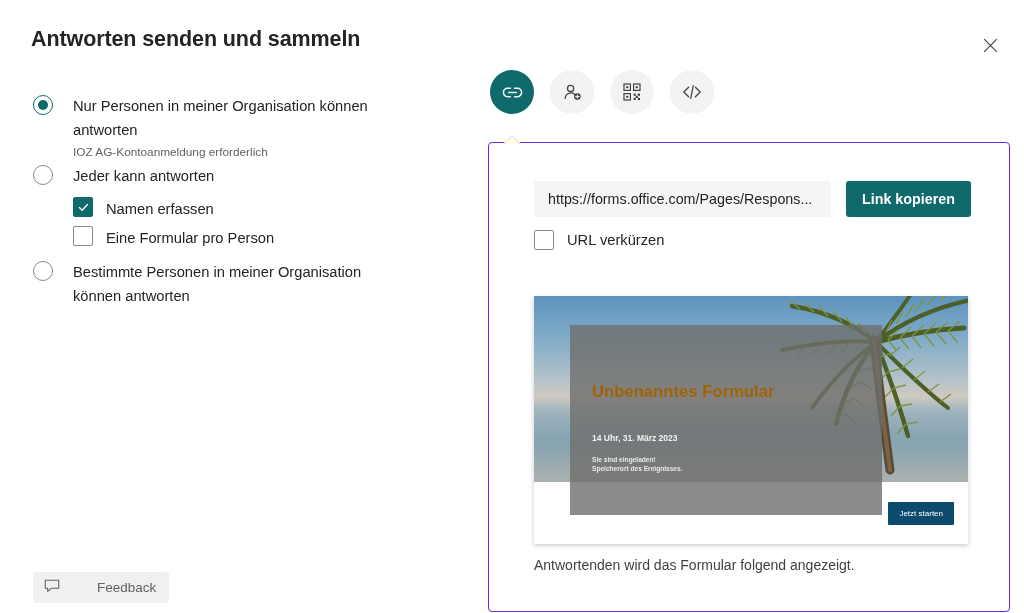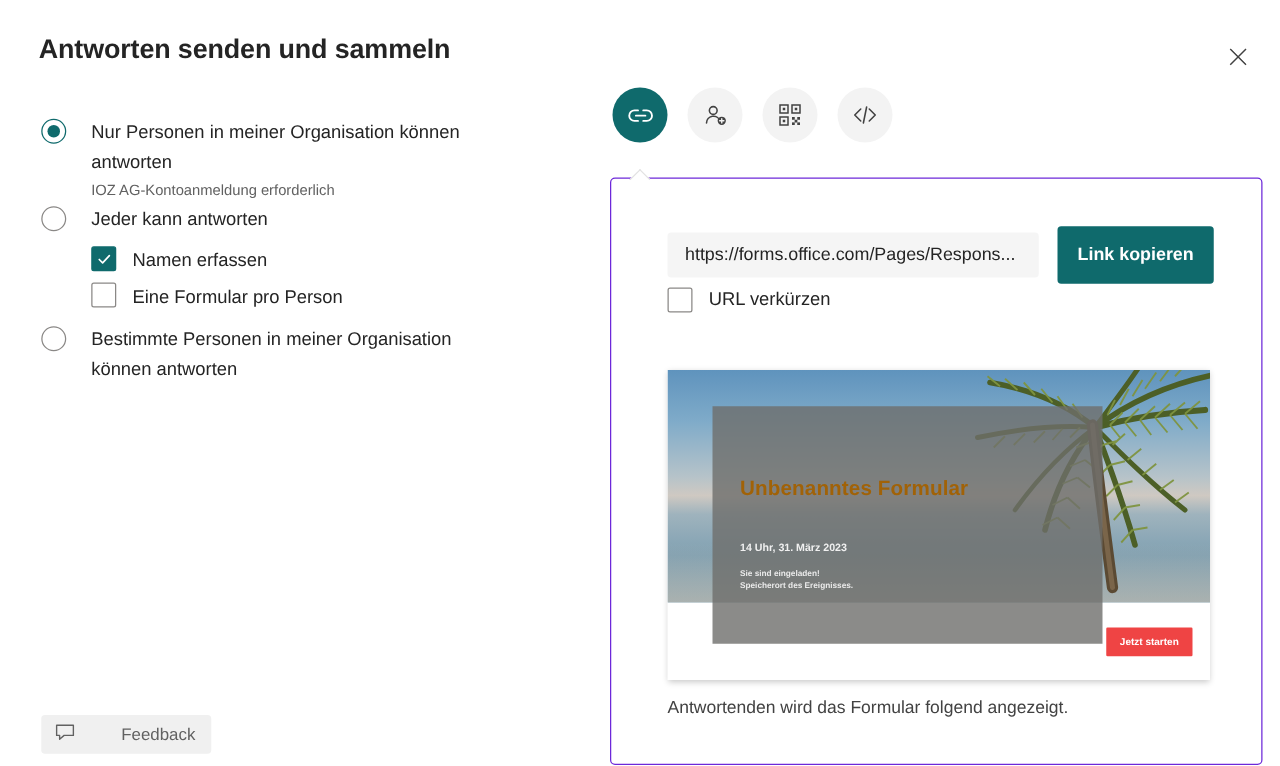--- a/index.html
+++ b/index.html
@@ -195,21 +195,21 @@
     color: #242424;
     font-family: "Liberation Sans", sans-serif;
     outline: none;
     white-space: nowrap;
     overflow: hidden;
     text-overflow: ellipsis;
     display: flex; align-items: center;
   }
   .copy-btn {
     margin-left: 15px;
-    height: 46px;
+    height: 36px;
     padding: 0 16px;
     background: #0f6a6c;
     color: #ffffff;
     border: none;
     border-radius: 3px;
     font-size: 14.3px;
     font-weight: bold;
     cursor: pointer;
     font-family: "Liberation Sans", sans-serif;
     white-space: nowrap;
@@ -288,25 +288,25 @@
   .ov-line2 {
     position: absolute;
     left: 22px; top: 140px;
     font-size: 6.6px;
     font-weight: bold;
     color: #eaeaea;
   }
   .start-btn {
     position: absolute;
     right: 14px; bottom: 19px;
-    background: #ef4444;
+    background: #0c4a6e;
     color: #ffffff;
     border: none;
     font-size: 8px;
-    font-weight: bold;
+    font-weight: normal;
     padding: 7px 11px;
     border-radius: 1px;
     cursor: pointer;
     font-family: "Liberation Sans", sans-serif;
   }
 
   .preview-caption {
     position: absolute;
     left: 45px; top: 414px;
     font-size: 14px;

